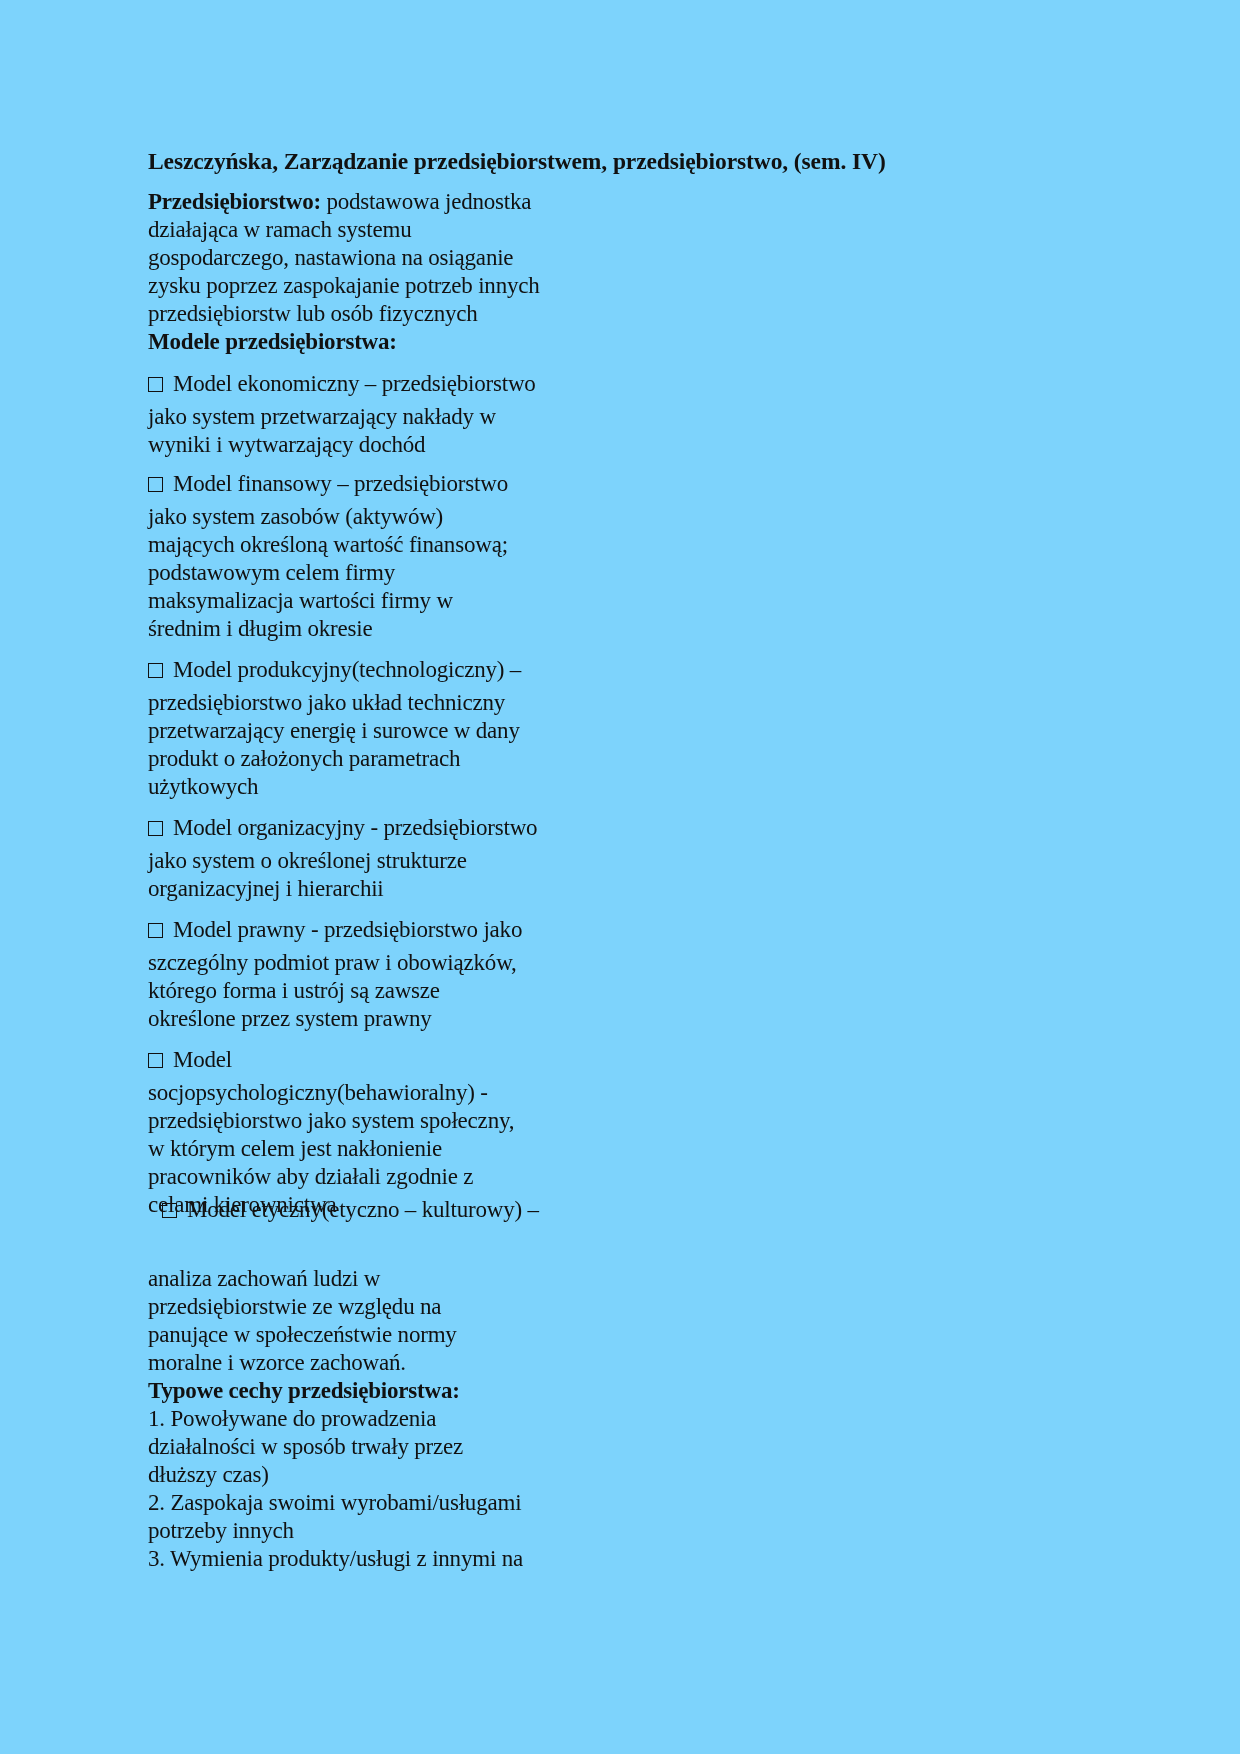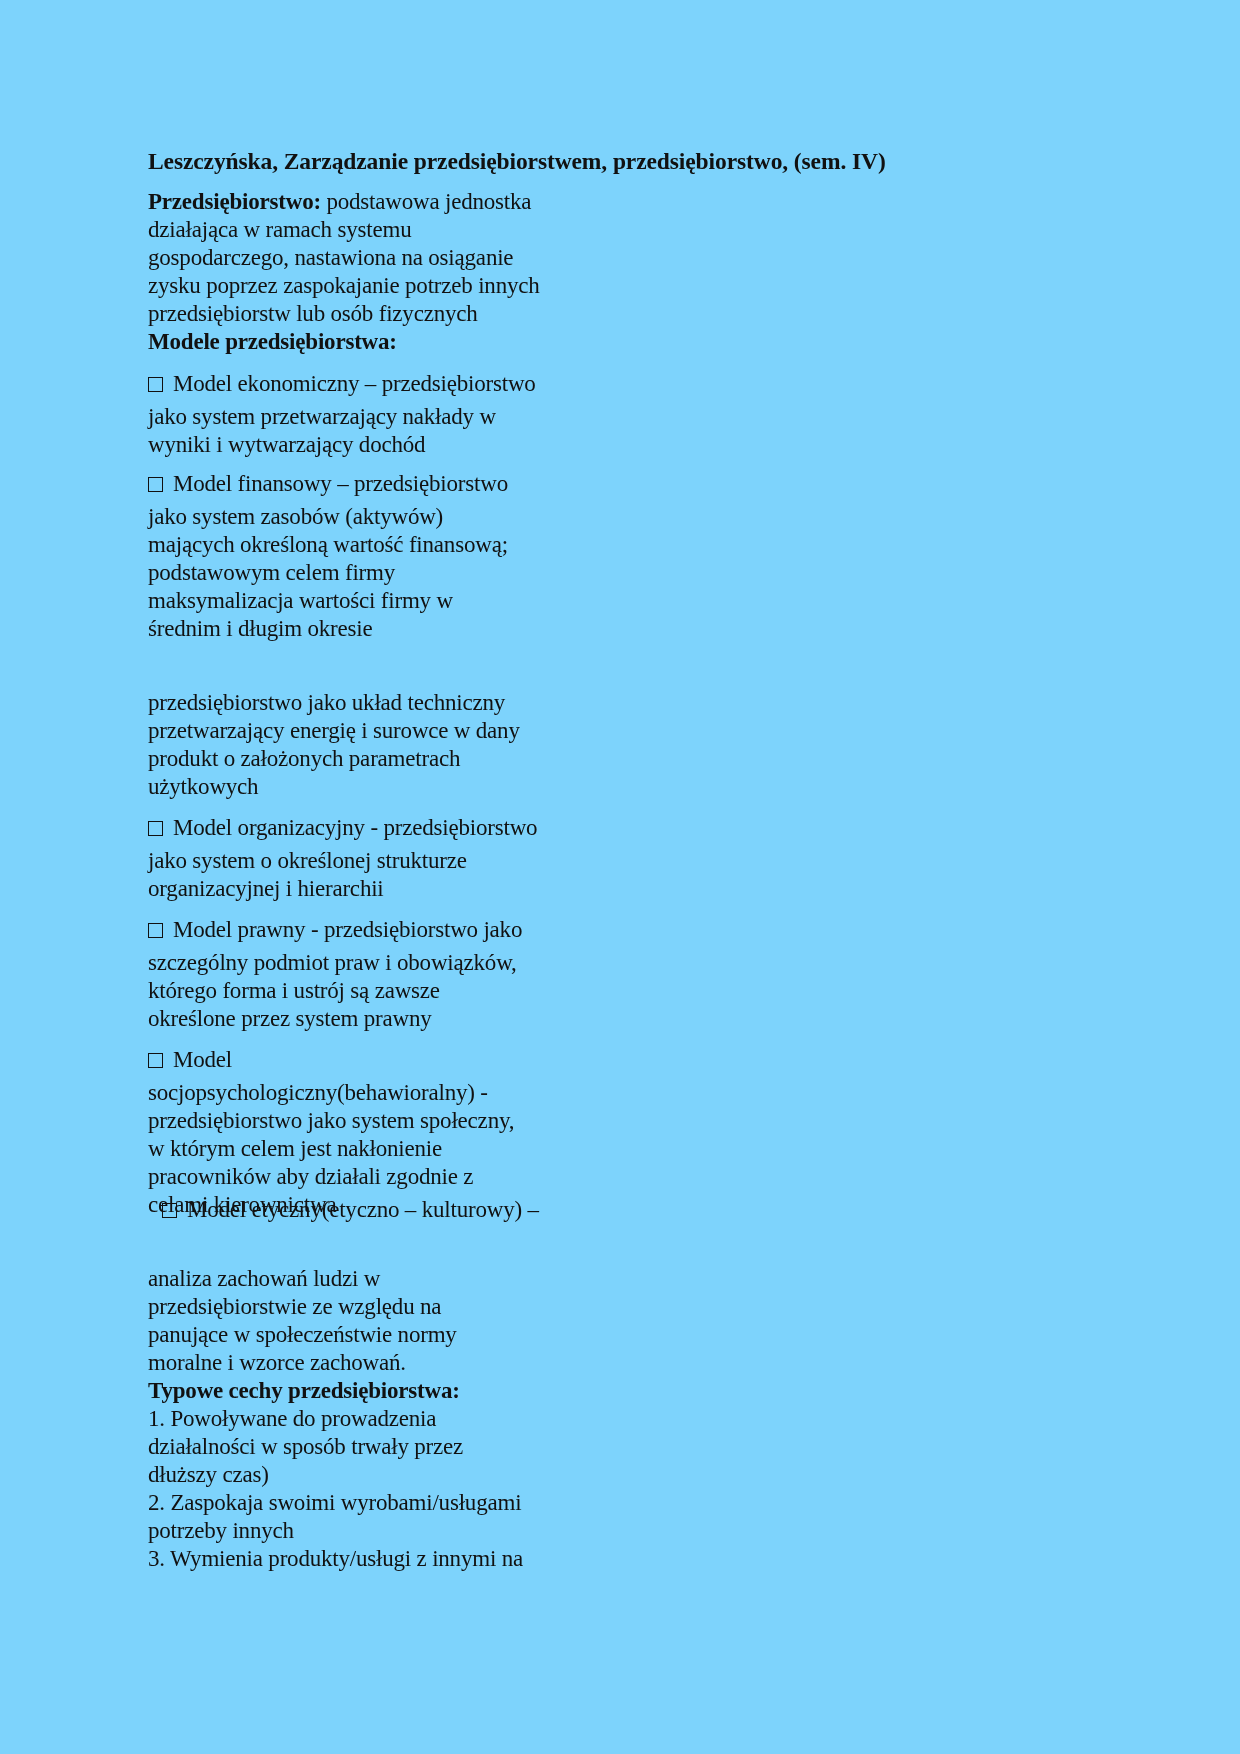--- a/index.html
+++ b/index.html
@@ -65,20 +65,21 @@
   <div class="line" style="top:403px;">jako system przetwarzający nakłady w</div>
   <div class="line" style="top:431px;">wyniki i wytwarzający dochód</div>
 
   <div class="line" style="top:470px;text-align:right;"><span class="box"></span><span>Model finansowy – przedsiębiorstwo</span></div>
   <div class="line" style="top:503px;">jako system zasobów (aktywów)</div>
   <div class="line" style="top:531px;">mających określoną wartość finansową;</div>
   <div class="line" style="top:559px;">podstawowym celem firmy</div>
   <div class="line" style="top:587px;">maksymalizacja wartości firmy w</div>
   <div class="line" style="top:615px;">średnim i długim okresie</div>
 
+  <div class="line" style="top:656px;"><span class="box"></span><span>Model produkcyjny(technologiczny) –</span></div>
   <div class="line" style="top:689px;">przedsiębiorstwo jako układ techniczny</div>
   <div class="line" style="top:717px;">przetwarzający energię i surowce w dany</div>
   <div class="line" style="top:745px;">produkt o założonych parametrach</div>
   <div class="line" style="top:773px;">użytkowych</div>
 
   <div class="line" style="top:814px;"><span class="box"></span><span>Model organizacyjny - przedsiębiorstwo</span></div>
   <div class="line" style="top:847px;">jako system o określonej strukturze</div>
   <div class="line" style="top:875px;">organizacyjnej i hierarchii</div>
 
   <div class="line" style="top:916px;"><span class="box"></span><span>Model prawny - przedsiębiorstwo jako</span></div>

